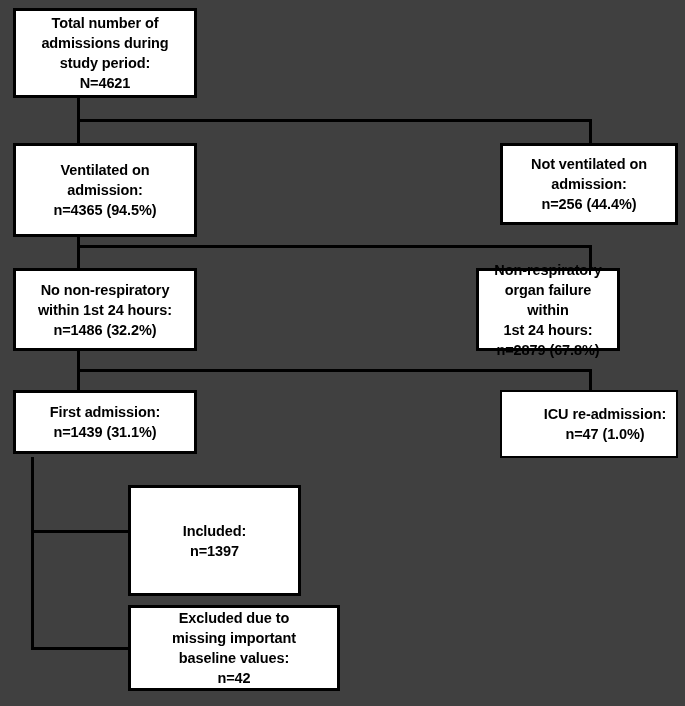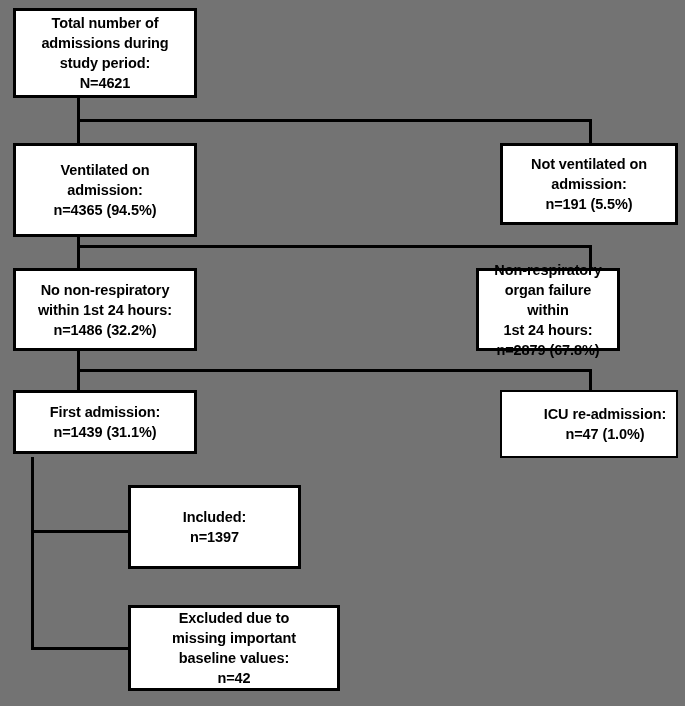--- a/index.html
+++ b/index.html
@@ -4,21 +4,21 @@
 <style>
   html, body {
     margin: 0;
     padding: 0;
     background: #ffffff;
   }
   #canvas {
     position: relative;
     width: 685px;
     height: 706px;
-    background: #737373;
+    background: #404040;
     font-family: "Liberation Sans", sans-serif;
     overflow: hidden;
   }
   .node {
     position: absolute;
     box-sizing: border-box;
     border: 3px solid #000000;
     background: #ffffff;
     display: flex;
     align-items: center;
@@ -81,21 +81,21 @@
 
   <div class="node" style="left:13px; top:143px; width:184px; height:94px;">
     <span class="lines">Ventilated on
 admission:
 n=4365 (94.5%)</span>
   </div>
 
   <div class="node" style="left:500px; top:143px; width:178px; height:82px;">
     <span class="lines">Not ventilated on
 admission:
-n=191 (5.5%)</span>
+n=256 (44.4%)</span>
   </div>
 
   <div class="node" style="left:13px; top:268px; width:184px; height:83px;">
     <span class="lines">No non-respiratory
 within 1st 24 hours:
 n=1486 (32.2%)</span>
   </div>
 
   <div class="node" style="left:476px; top:268px; width:144px; height:83px;">
     <span class="lines">Non-respiratory
@@ -107,21 +107,21 @@
   <div class="node" style="left:13px; top:390px; width:184px; height:64px;">
     <span class="lines">First admission:
 n=1439 (31.1%)</span>
   </div>
 
   <div class="node thin" style="left:500px; top:390px; width:178px; height:68px;">
     <span class="lines">ICU re-admission:
 n=47 (1.0%)</span>
   </div>
 
-  <div class="node" style="left:128px; top:485px; width:173px; height:84px;">
+  <div class="node" style="left:128px; top:485px; width:173px; height:111px;">
     <span class="lines">Included:
 n=1397</span>
   </div>
 
   <div class="node" style="left:128px; top:605px; width:212px; height:86px;">
     <span class="lines">Excluded due to
 missing important
 baseline values:
 n=42</span>
   </div>

